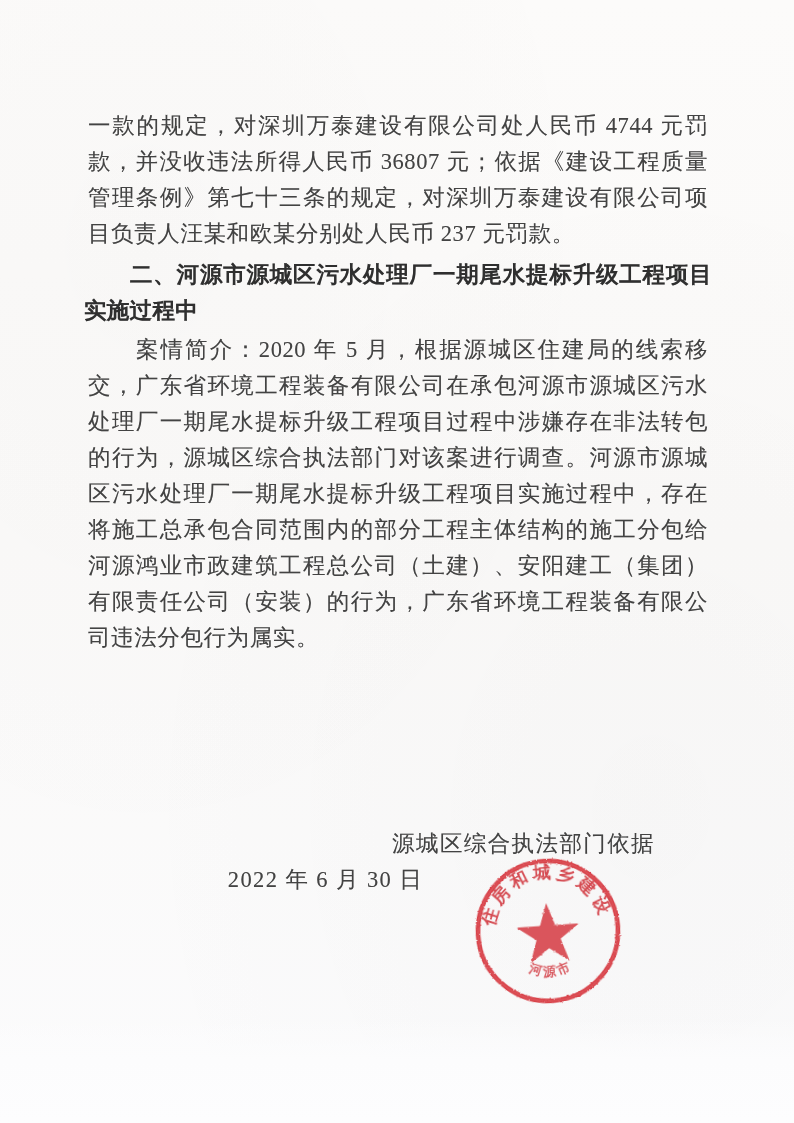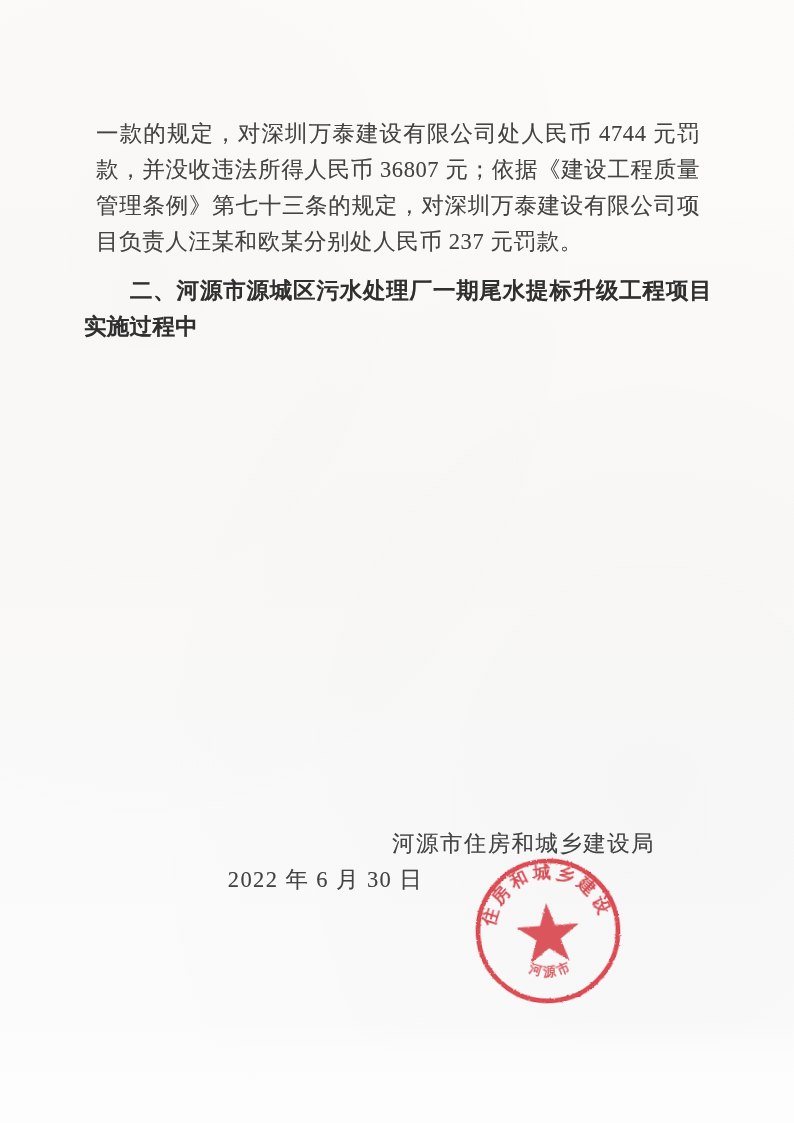--- a/index.html
+++ b/index.html
@@ -36,21 +36,21 @@
 
   .content {
     position: absolute;
     left: 84px;
     top: 104px;
     width: 628px;
   }
 
   
   .para {
-    margin: 12px;
+    margin: 4px;
     color: #434343;
     font-size: 22.5px;
     line-height: 36px;
     text-align: justify;
     text-align-last: left;
     text-justify: inter-character;
     letter-spacing: 0.6px;
     word-break: break-all;
     text-shadow: 0 0 0.6px rgba(70,70,70,0.32);
   }
@@ -120,20 +120,21 @@
 <body>
 
 <div class="page">
 
   <div class="content">
 
     <p class="para">一款的规定，对深圳万泰建设有限公司处人民币 4744 元罚款，并没收违法所得人民币 36807 元；依据《建设工程质量管理条例》第七十三条的规定，对深圳万泰建设有限公司项目负责人汪某和欧某分别处人民币 237 元罚款。</p>
 
     <h2 class="heading">二、河源市源城区污水处理厂一期尾水提标升级工程项目实施过程中</h2>
 
+    <p class="para indent">案情简介：2020 年 5 月，根据源城区住建局的线索移交，广东省环境工程装备有限公司在承包河源市源城区污水处理厂一期尾水提标升级工程项目过程中涉嫌存在非法转包的行为，源城区综合执法部门对该案进行调查。河源市源城区污水处理厂一期尾水提标升级工程项目实施过程中，存在将施工总承包合同范围内的部分工程主体结构的施工分包给河源鸿业市政建筑工程总公司（土建）、安阳建工（集团）有限责任公司（安装）的行为，广东省环境工程装备有限公司违法分包行为属实。</p>
 
 
   </div>
 
   <div class="seal">
     <svg viewBox="0 0 148 150" xmlns="http://www.w3.org/2000/svg">
       <defs>
         <path id="sealArcTop" d="M 20 76 A 54 54 0 0 1 128 76" fill="none"></path>
         <path id="sealArcBottom" d="M 30 76 A 44 44 0 0 0 118 76" fill="none"></path>
         <filter id="inkRough" x="-20%" y="-20%" width="140%" height="140%">
@@ -163,19 +164,19 @@
         </text>
       </g>
 
       <g filter="url(#inkRough)" opacity="0.88">
         <polygon points="74,47 81.6,69.6 105.5,69.6 86.1,83.6 93.6,106.3 74,92.3 54.4,106.3 61.9,83.6 42.5,69.6 66.4,69.6" fill="#d4333b"></polygon>
       </g>
     </svg>
   </div>
 
   <div class="signature-block">
-    <div class="sig-line">河源市住房和城乡建设局</div>
+    <div class="sig-line">源城区综合执法部门依据</div>
     <div class="sig-date">2022 年 6 月 30 日</div>
   </div>
 
   <div class="page-bottom-fade"></div>
 
 </div>
 
 </body></html>

